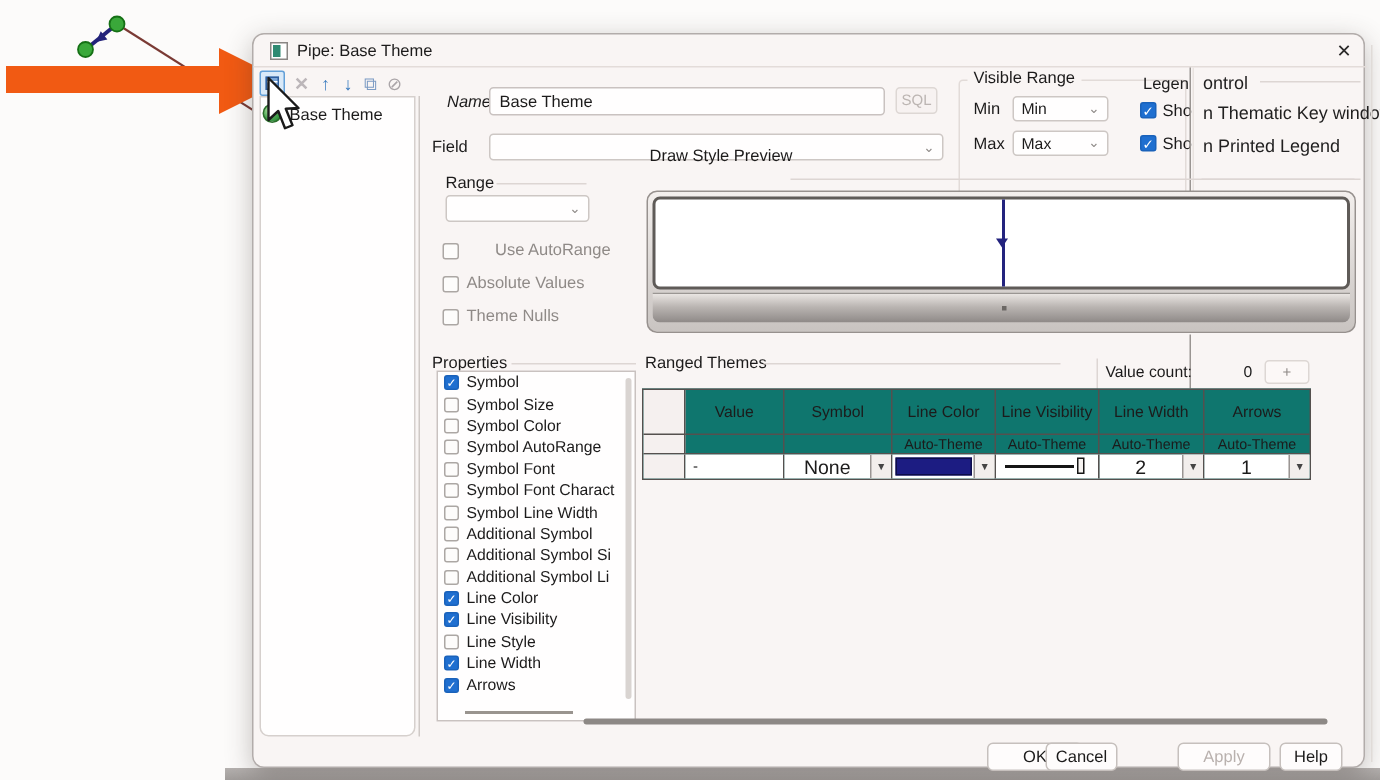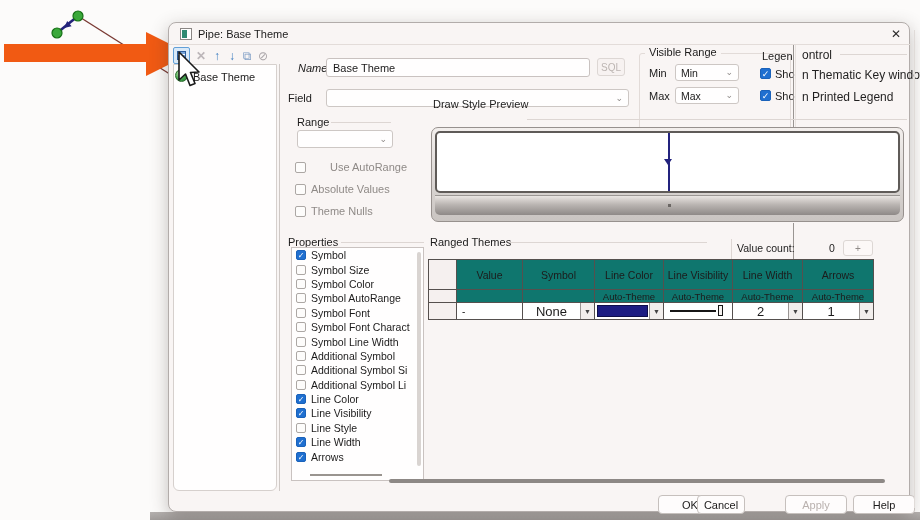--- a/index.html
+++ b/index.html
@@ -328,20 +328,20 @@
           <span class="dd">▼</span>
         </div>
     </div>
   </div>
 
   <div class="abs hscroll"></div>
 
   <div class="abs fbtn" style="left:489px;top:472px;width:64px;">OK</div>
   <div class="abs fbtn" style="left:528px;top:472px;width:48px;">Cancel</div>
   <div class="abs fbtn disabled" style="left:616px;top:472px;width:62px;">Apply</div>
-  <div class="abs fbtn" style="left:684px;top:472px;width:62px;">Help</div>
+  <div class="abs fbtn" style="left:684px;top:472px;width:42px;">Help</div>
 </div>
 
 <div class="abs edge-line"></div>
 
 <svg class="abs" style="left:176px;top:51px;z-index:40;" width="26" height="38" viewBox="0 0 26 38">
   <path d="M3,1 L3,29 L9.5,23 L14,34.5 L19,32.5 L14.5,21.5 L23,21 Z" fill="#ffffff" stroke="#1a1a1a" stroke-width="1.6" stroke-linejoin="round"></path>
 </svg>
 
 </body></html>

